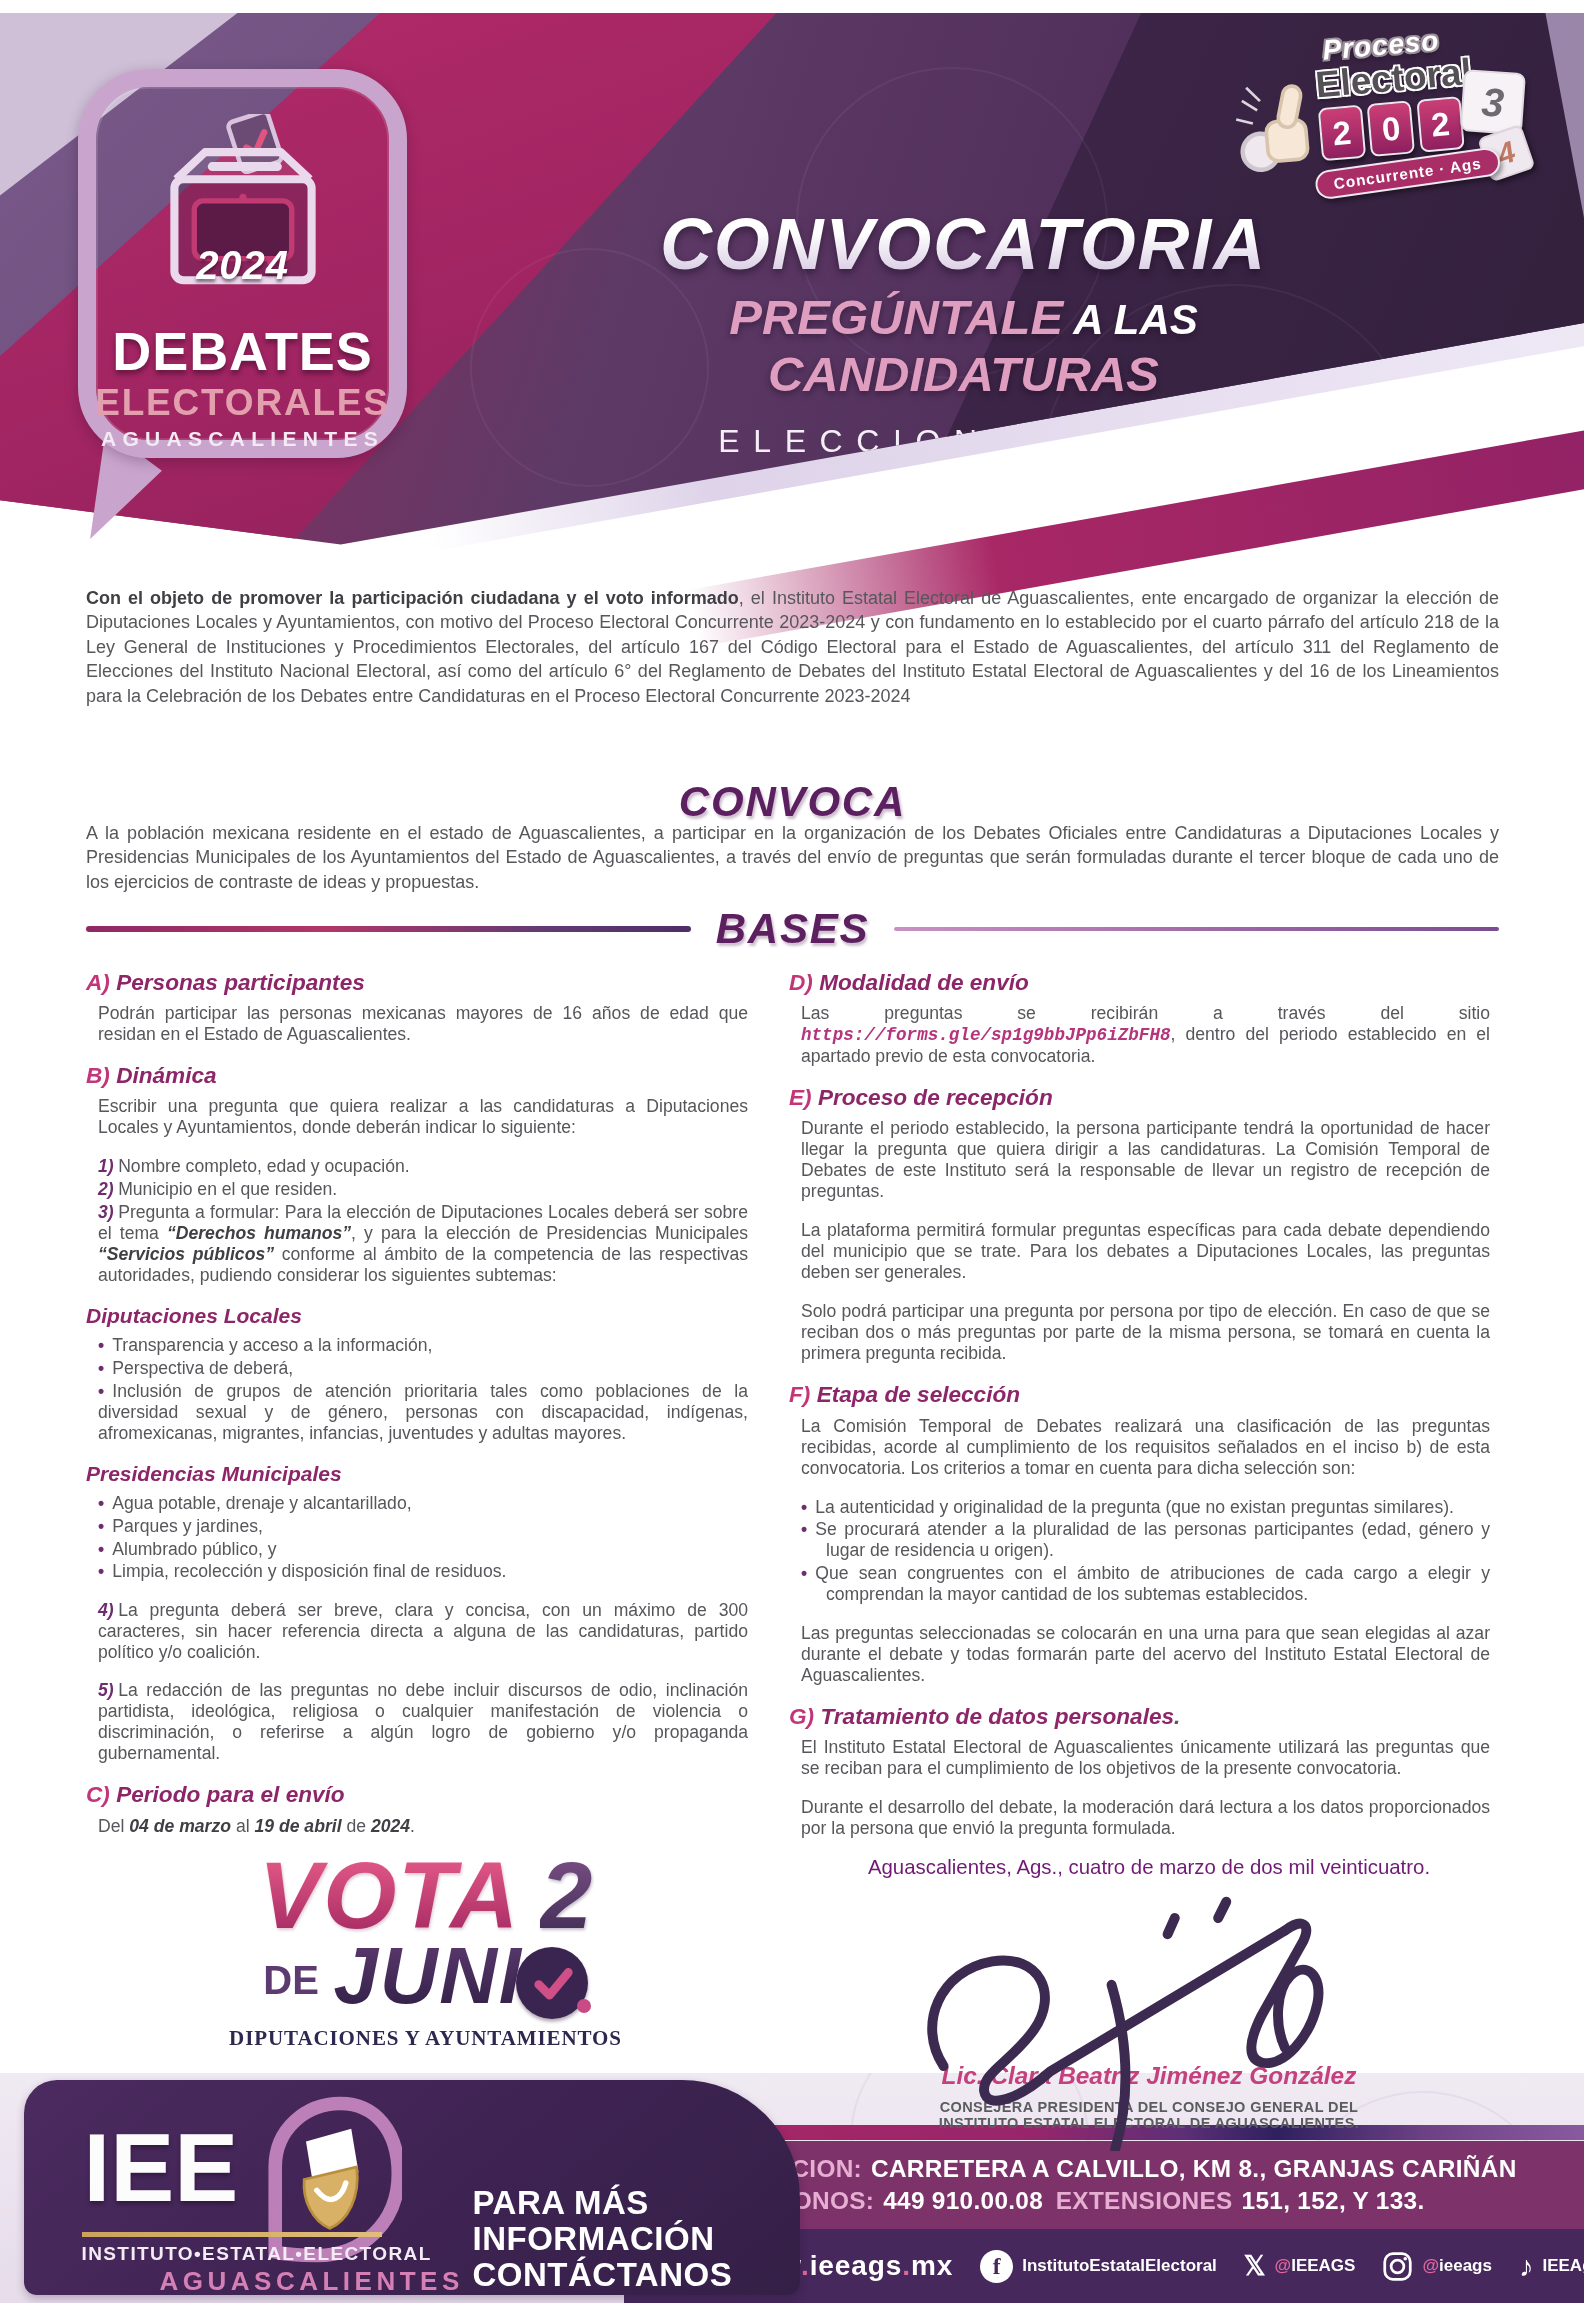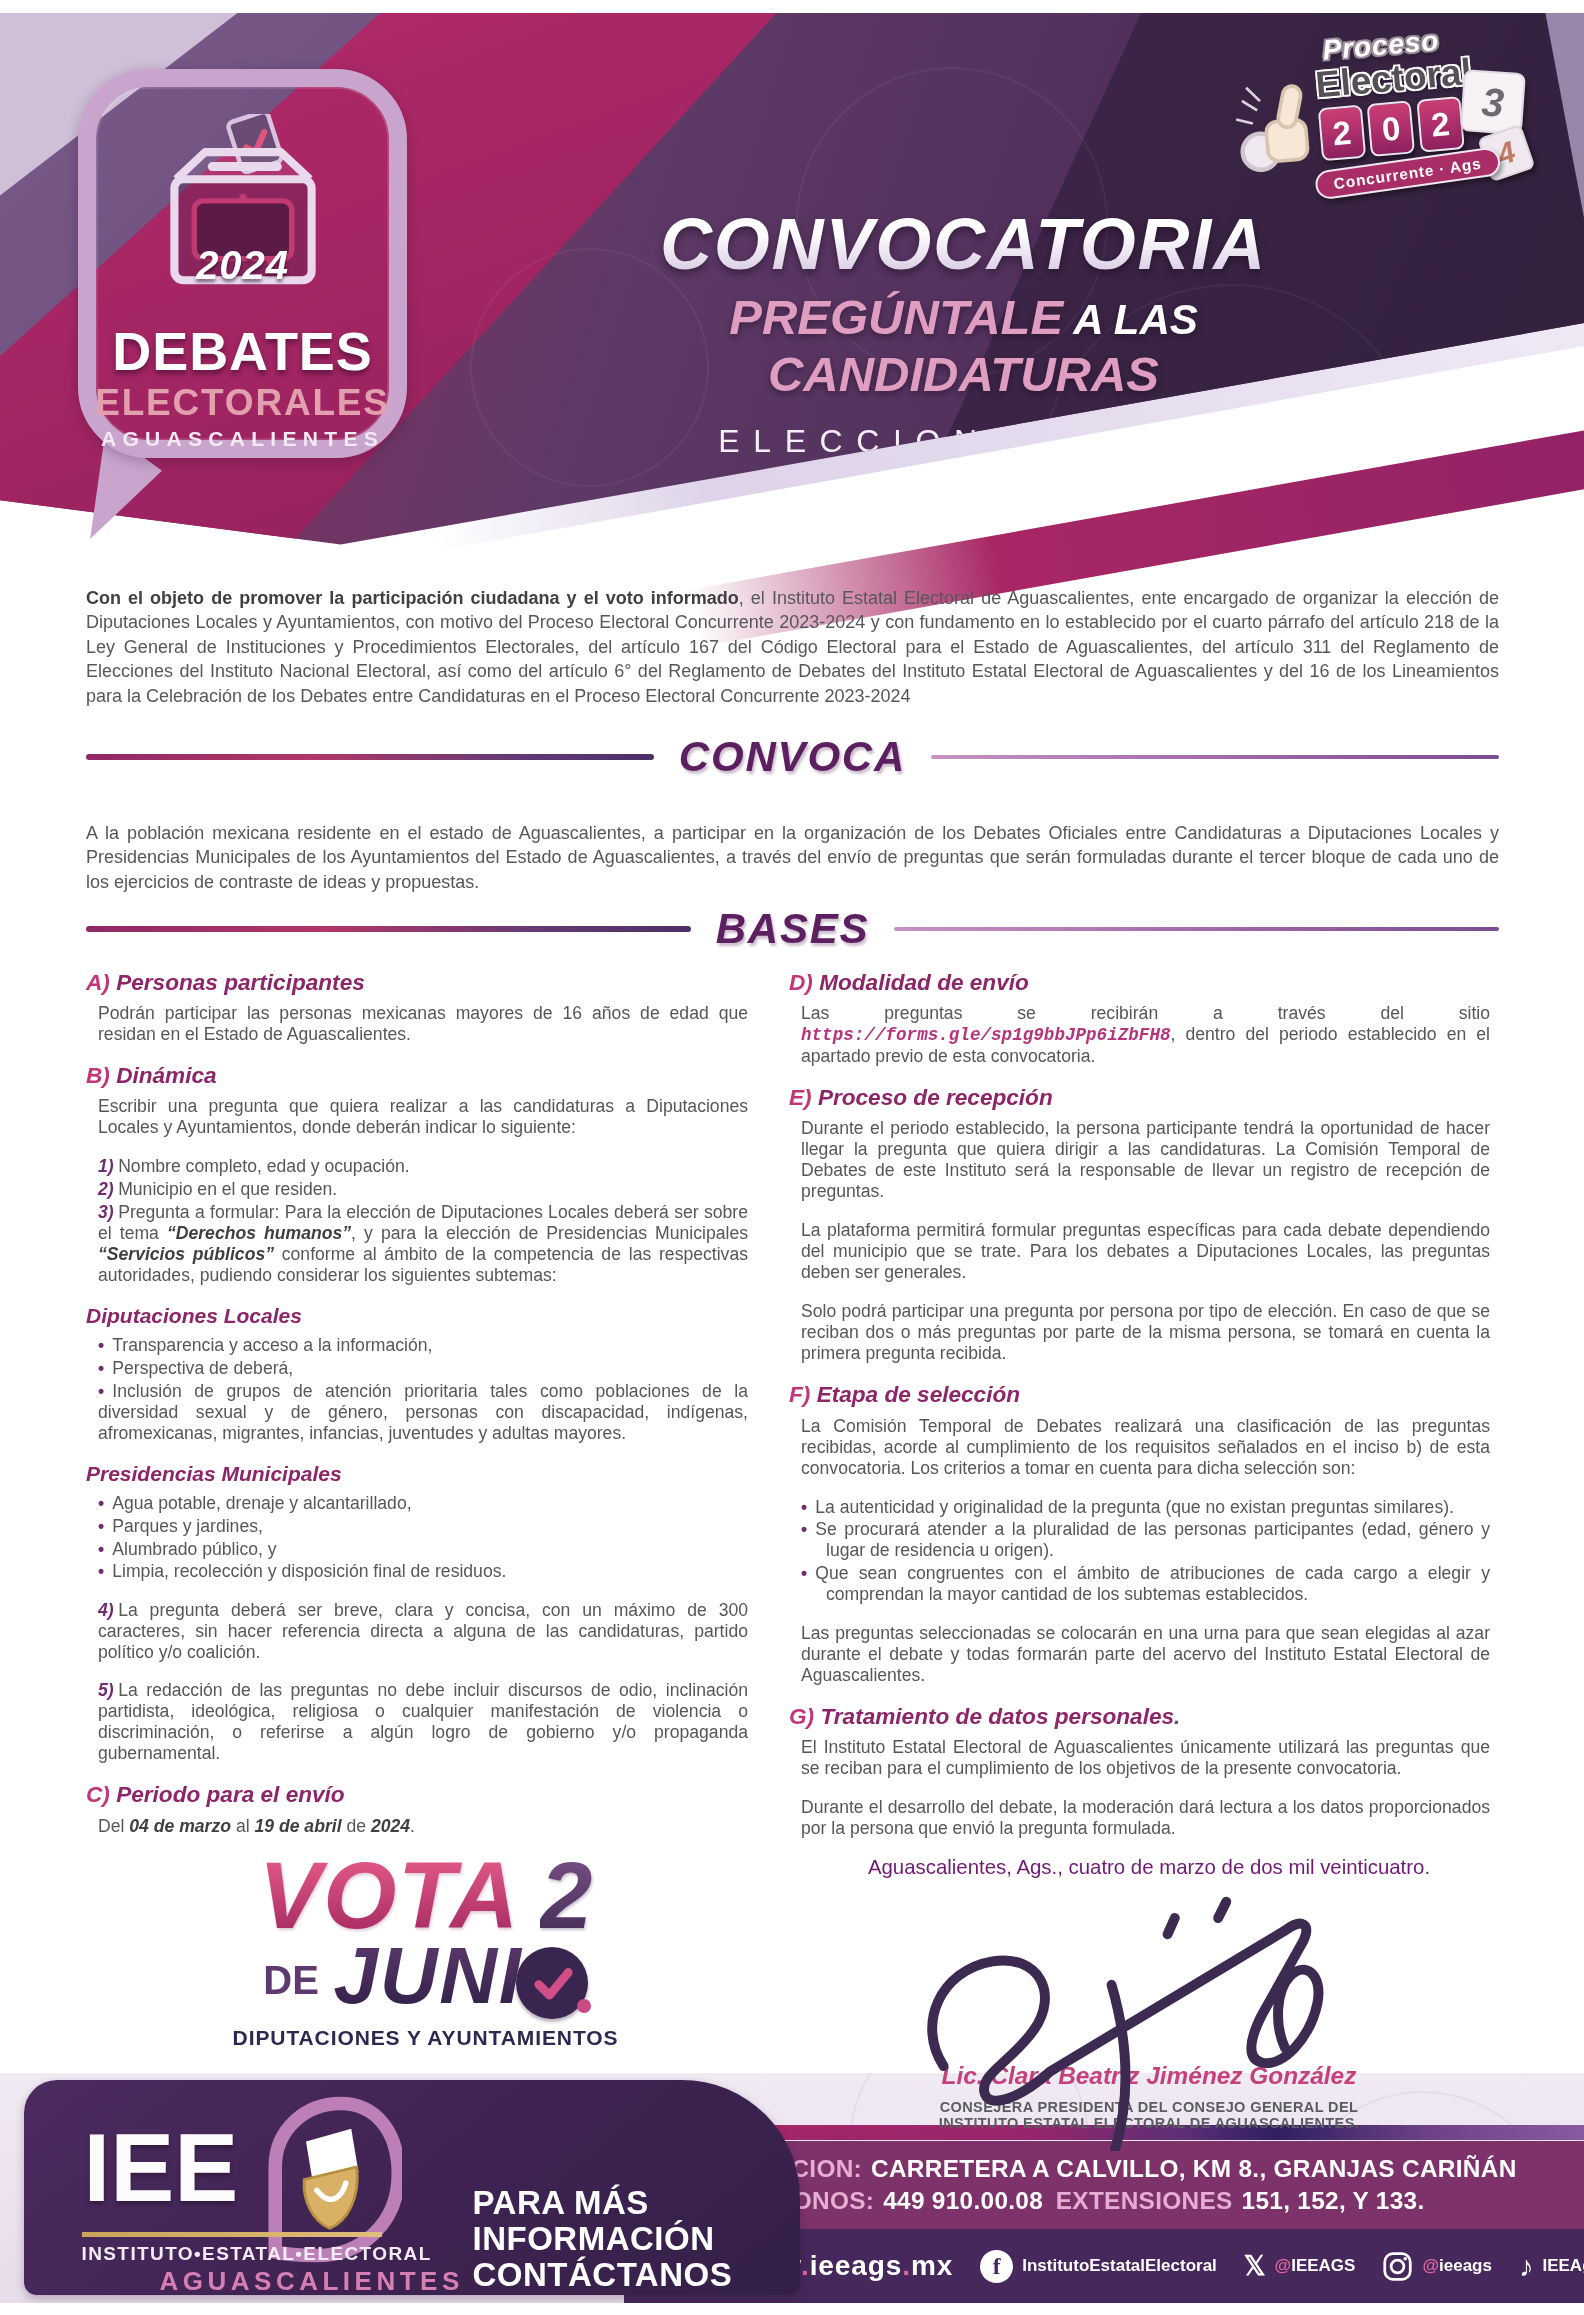--- a/index.html
+++ b/index.html
@@ -133,21 +133,21 @@
   .vota-r2{display:flex;align-items:center;justify-content:center;margin-top:-7.2px;}
   .vota-de{font-size:40px;font-weight:bold;color:#5d3b70;margin-right:14.5px;margin-top:9px;}
   .vota-junio{font-size:80px;line-height:80px;font-weight:bold;font-style:italic;letter-spacing:1.8px;
     background:linear-gradient(180deg,#5d3a6f,#2f1f45);
     -webkit-background-clip:text;background-clip:text;color:transparent;}
   .vota-check{width:72px;height:72px;border-radius:50%;background:#3a2550;margin-left:-7.2px;margin-top:12.7px;
     display:flex;align-items:center;justify-content:center;position:relative;
     box-shadow:0 2.7px 3.6px rgba(40,15,50,.35);}
   .vota-check .nub{position:absolute;right:-3.6px;bottom:5.4px;width:14.5px;height:14.5px;border-radius:50%;
     background:#c84b86;}
-  .vota-r3{text-align:center;font-size:21px;font-weight:bold;color:#2f2750;letter-spacing:0.9px;margin-top:7.2px;}
+  .vota-r3{text-align:center;font-size:21px;font-weight:bold;color:#2f2750;letter-spacing:0.9px;margin-top:7.2px;font-family:Liberation Serif, serif;}
 
   
   .sign{position:absolute;left:796px;top:1856px;width:706px;text-align:center;z-index:3;}
   .sign-date{font-size:20.4px;color:#701a75;}
   .sign-svg{position:absolute;left:100px;top:23.5px;pointer-events:none;}
   .sign-name{margin-top:183px;font-size:24.4px;font-weight:bold;font-style:italic;color:#c5417e;}
   .sign-t1{margin-top:9px;font-size:14.5px;font-weight:600;color:#5b5b60;letter-spacing:0.4px;}
   .sign-t2{font-size:14.5px;font-weight:600;color:#5b5b60;letter-spacing:0.4px;}
 
   
@@ -250,21 +250,21 @@
       <span>0</span>
       <span>2</span>
     </div>
     <div class="badge-cube">3</div>
     <div class="badge-cube2">4</div>
     <div class="badge-ribbon">Concurrente · Ags</div>
   </div>
 
   <div class="intro"><span class="r-s">Con el objeto de promover la participación ciudadana y el voto informado</span><span>, el Instituto Estatal Electoral de Aguascalientes, ente encargado de organizar la elección de Diputaciones Locales y Ayuntamientos, con motivo del Proceso Electoral Concurrente 2023-2024 y con fundamento en lo establecido por el cuarto párrafo del artículo 218 de la Ley General de Instituciones y Procedimientos Electorales, del artículo 167 del Código Electoral para el Estado de Aguascalientes, del artículo 311 del Reglamento de Elecciones del Instituto Nacional Electoral, así como del artículo 6° del Reglamento de Debates del Instituto Estatal Electoral de Aguascalientes y del 16 de los Lineamientos para la Celebración de los Debates entre Candidaturas en el Proceso Electoral Concurrente 2023-2024</span></div>
 
-  <div class="sec-row" style="top:733px;">
+  <div class="sec-row" style="top:753px;flex-direction:column;">
     <div class="line-l"></div>
     <div class="big-h">CONVOCA</div>
     <div class="line-r"></div>
   </div>
   <div class="convoca-body">A la población mexicana residente en el estado de Aguascalientes, a participar en la organización de los Debates Oficiales entre Candidaturas a Diputaciones Locales y Presidencias Municipales de los Ayuntamientos del Estado de Aguascalientes, a través del envío de preguntas que serán formuladas durante el tercer bloque de cada uno de los ejercicios de contraste de ideas y propuestas.</div>
 
   <div class="sec-row" style="top:905px;">
     <div class="line-l"></div>
     <div class="big-h">BASES</div>
     <div class="line-r"></div>

